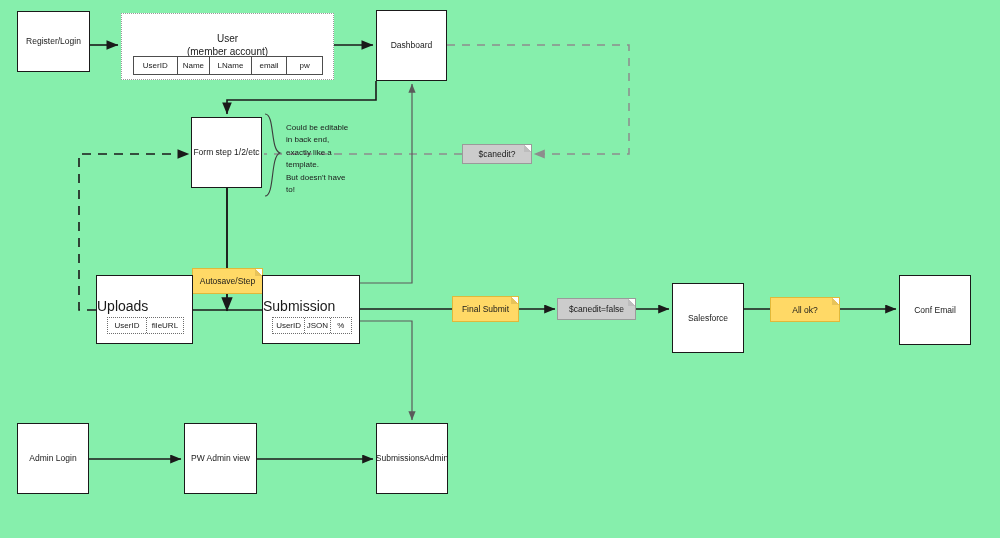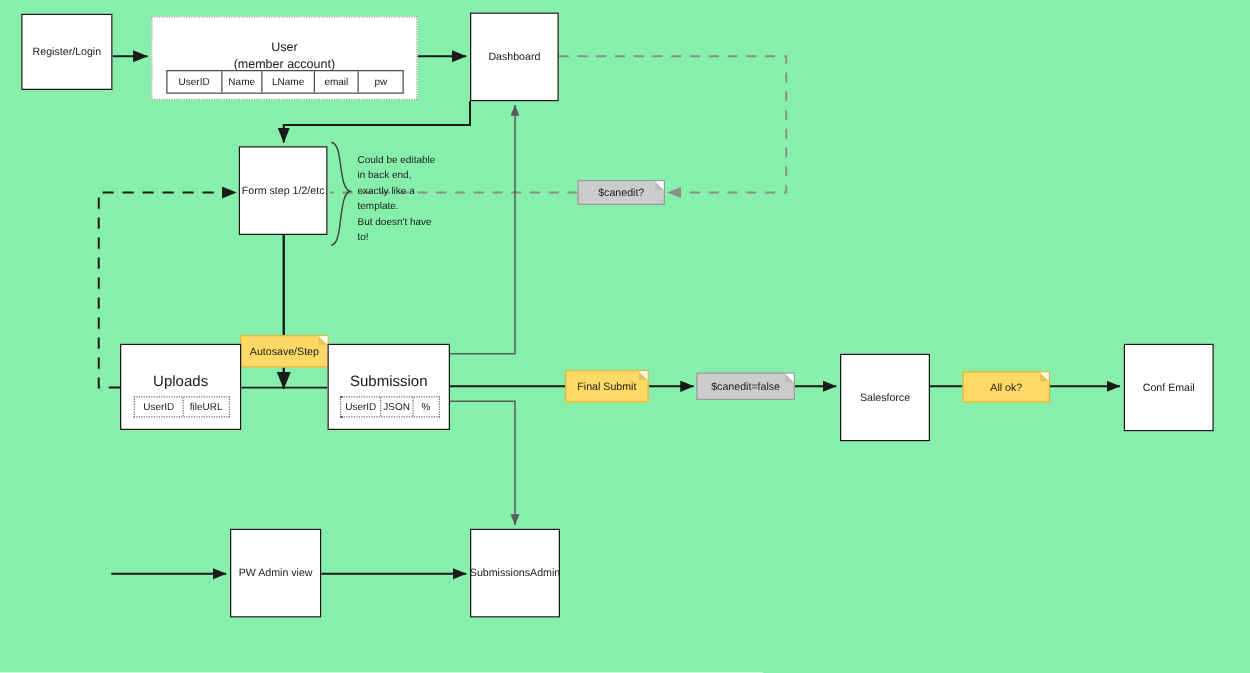--- a/index.html
+++ b/index.html
@@ -39,22 +39,22 @@
   }
   .entity {
     background: #ffffff;
     border: 1.3px solid #1a1a1a;
     flex-direction: column;
     justify-content: flex-start;
     padding-top: 0;
   }
   .entity-title {
     width: 100%;
-    text-align: center;
-    font-size: 12px;
+    text-align: left;
+    font-size: 14px;
     padding-top: 22px;
   }
   .dotted-wrap {
     position: absolute;
     box-sizing: border-box;
     border: 1.2px dotted #9a9a9a;
     background: #ffffff;
   }
   .dotted-title {
     position: absolute;
@@ -264,20 +264,23 @@
 
   <div class="tag tag-yellow" style="left:770px; top:297px; width:70px; height:25px;">
     <span class="fold"></span>
     <span>All ok?</span>
   </div>
 
   <div class="node proc" style="left:899px; top:275px; width:72px; height:70px;">
     <span>Conf Email</span>
   </div>
 
+  <div class="node proc" style="left:17px; top:423px; width:72px; height:71px;">
+    <span>Admin Login</span>
+  </div>
 
   <div class="node proc" style="left:184px; top:423px; width:73px; height:71px;">
     <span>PW Admin view</span>
   </div>
 
   <div class="node proc" style="left:376px; top:423px; width:72px; height:71px; ">
     <span>Submissions</span>
     <span>Admin</span>
   </div>
 

